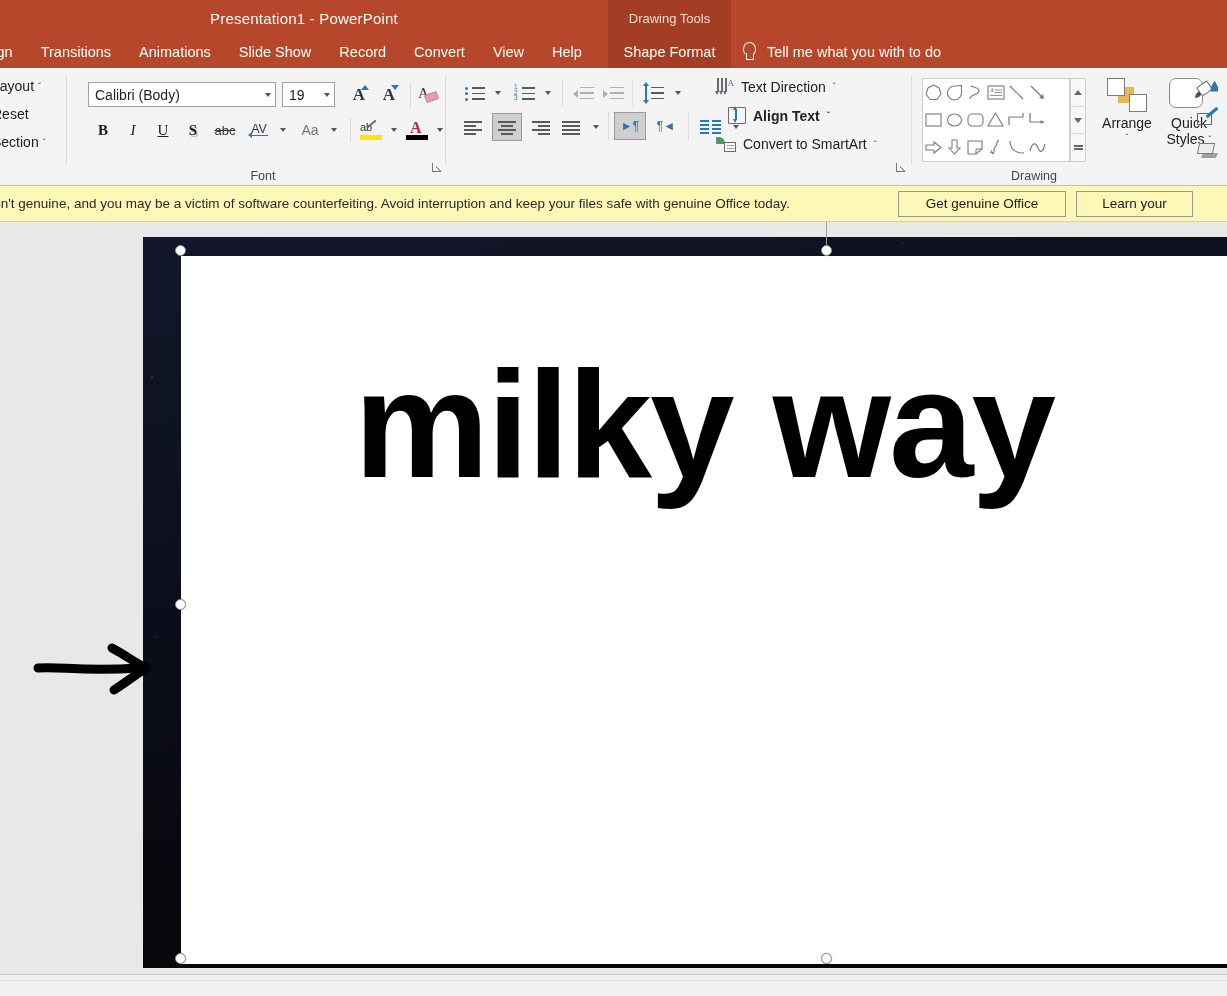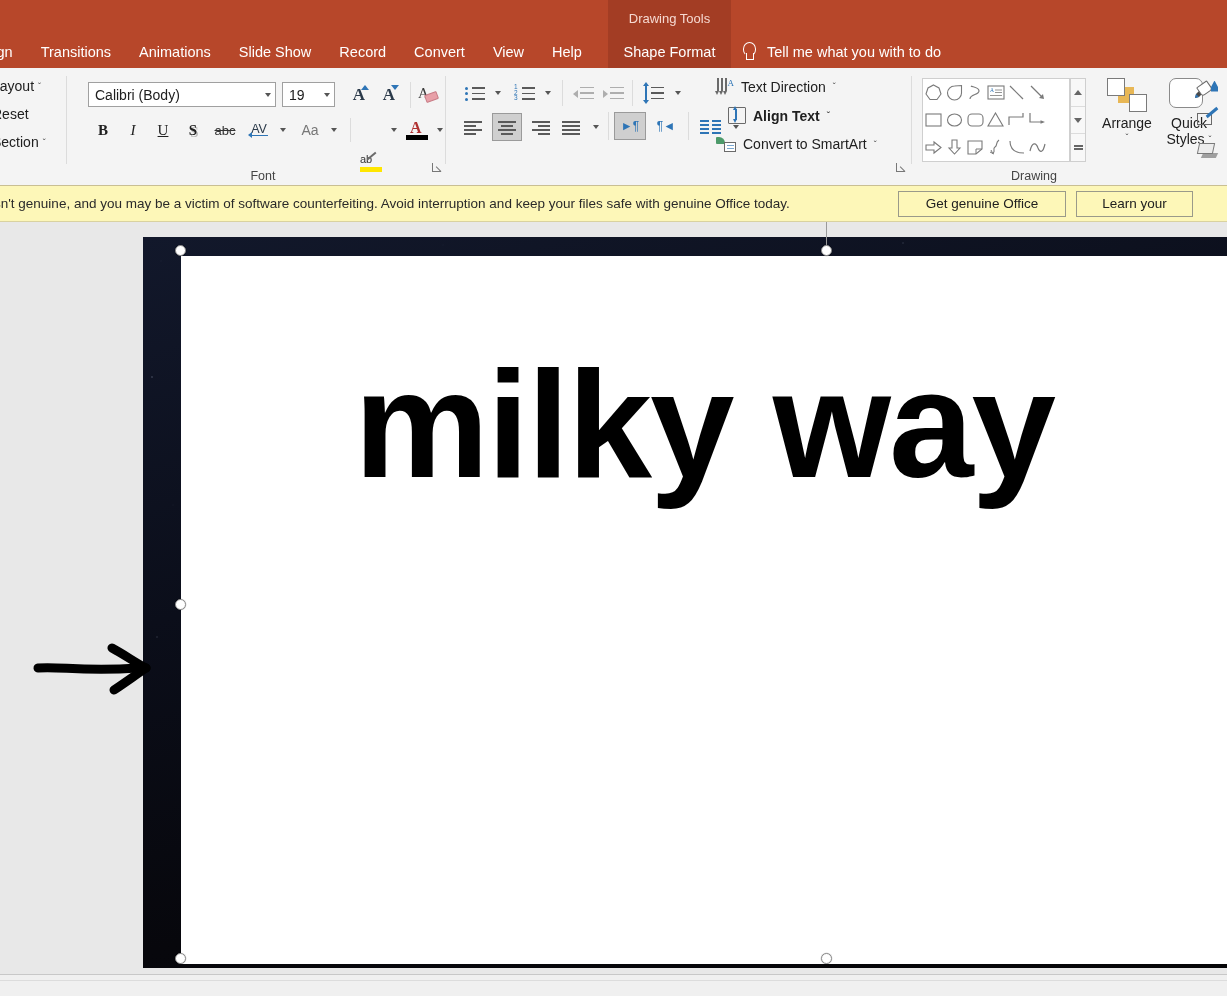--- a/index.html
+++ b/index.html
@@ -450,20 +450,21 @@
   .bottom-strip .inner {
     position: absolute; left: 0; top: 5px; width: 1227px; height: 1px; background: #dcdcdc;
   }
 </style>
 </head>
 <body>
 
 <div id="app">
 
   <div class="titlebar">
+    <div class="title-text">Presentation1  -  PowerPoint</div>
     <div class="ctx-tab-label">Drawing Tools</div>
   </div>
 
   <div class="tabstrip">
     <div class="tabs-row" style="left:-8px;">
       <div class="tab clipped">esign</div>
       <div class="tab">Transitions</div>
       <div class="tab">Animations</div>
       <div class="tab">Slide Show</div>
       <div class="tab">Record</div>
@@ -543,21 +544,21 @@
       <div class="ribbon-btn" style="left:195px;top:50px;width:16px;height:24px;">
         <span class="caret-sm"></span>
       </div>
       <div class="ribbon-btn" style="left:216px;top:50px;width:28px;height:24px;">
         <span class="aacase">Aa</span>
       </div>
       <div class="ribbon-btn" style="left:246px;top:50px;width:16px;height:24px;">
         <span class="caret-sm"></span>
       </div>
       <div class="grp-sep" style="left:270px;top:50px;height:24px;"></div>
-      <div class="ribbon-btn" style="left:278px;top:49px;width:26px;height:26px;margin-top:32px;">
+      <div class="ribbon-btn" style="left:278px;top:49px;width:26px;height:26px;">
         <span class="highlight" style="width:22px;height:19px;">
           <span class="ab">ab</span>
           <span class="pen"></span>
           <span class="bar"></span>
         </span>
       </div>
       <div class="ribbon-btn" style="left:306px;top:50px;width:16px;height:24px;">
         <span class="caret-sm"></span>
       </div>
       <div class="ribbon-btn" style="left:324px;top:49px;width:26px;height:26px;">

